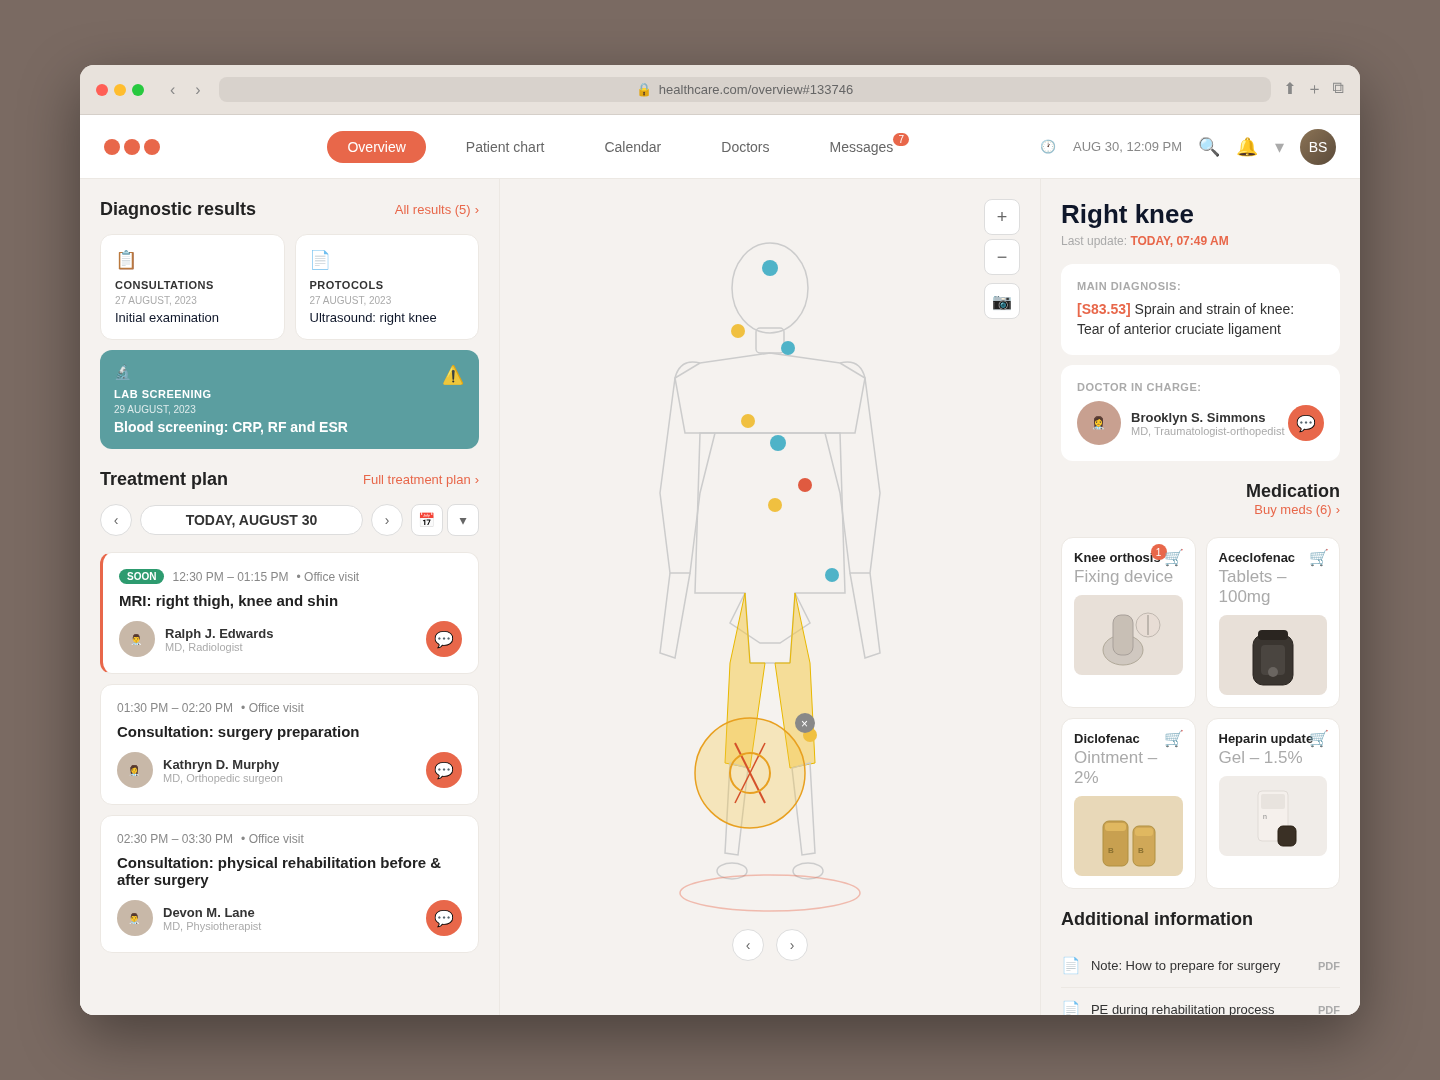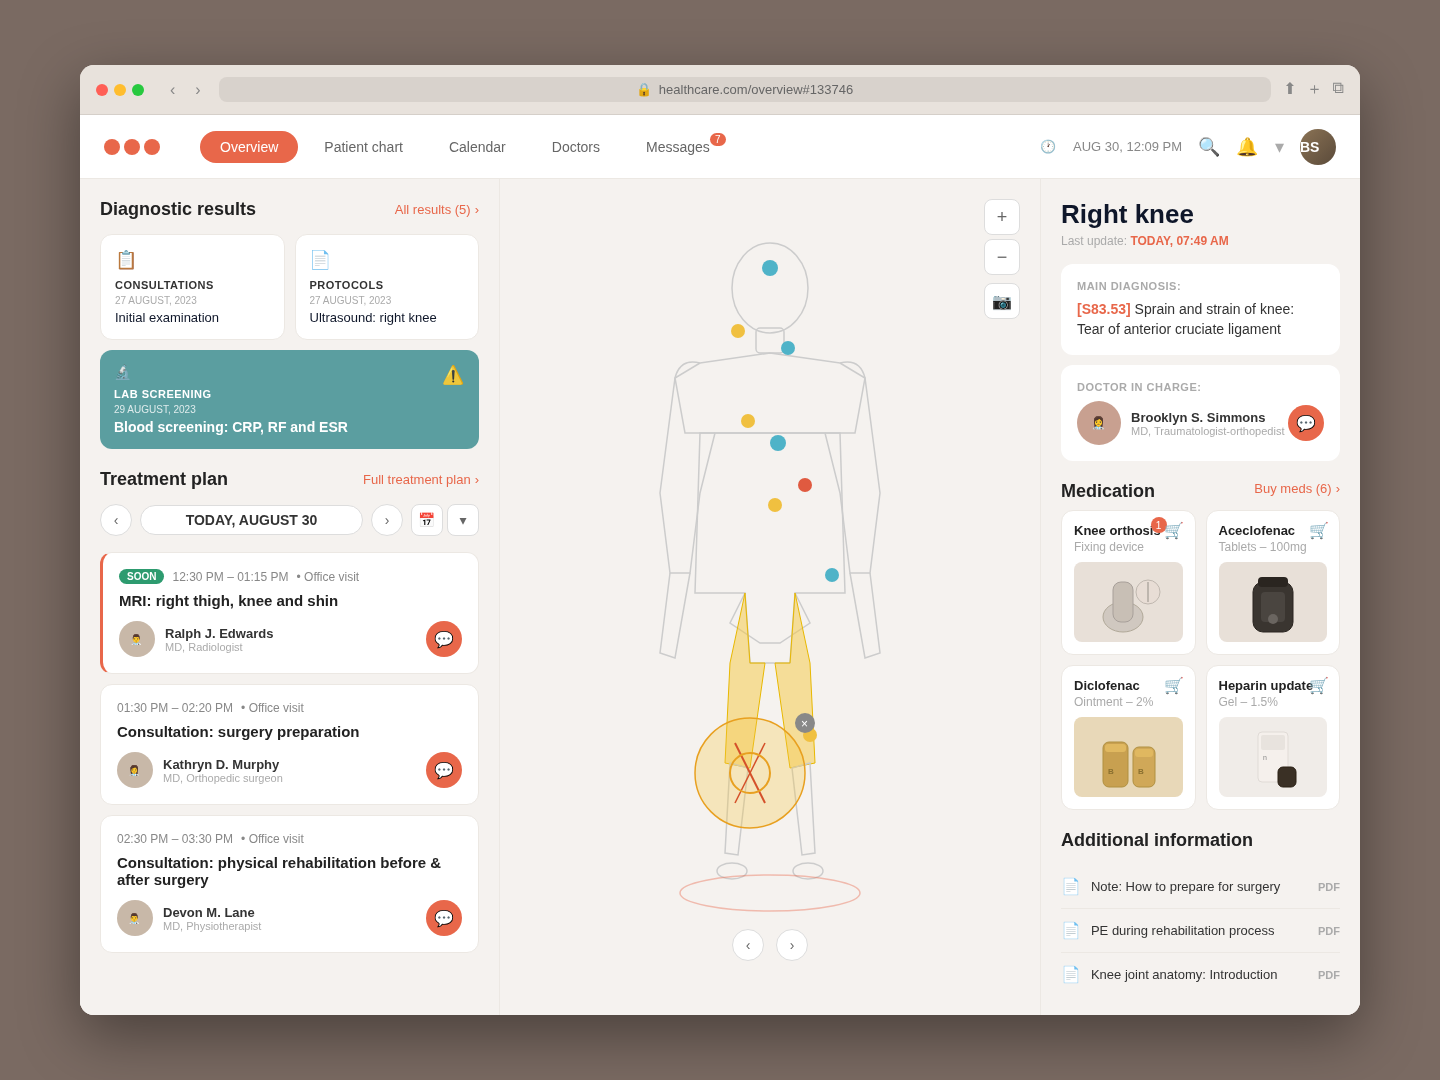--- a/index.html
+++ b/index.html
@@ -60,21 +60,21 @@
       border-bottom: 1px solid #ece8e3;
     }
     .logo {
       display: flex; gap: 4px; margin-right: 40px;
     }
     .logo-circle {
       width: 16px; height: 16px; border-radius: 50%;
       background: #e8674a;
     }
     .nav-tabs {
-      display: flex; gap: 6px; flex: 1; 
+      display: flex; gap: 20px; flex: 1; justify-content: center;
     }
     .nav-tab {
       padding: 8px 20px; border-radius: 20px; font-size: 14px;
       border: none; cursor: pointer; background: transparent;
       color: #666; position: relative;
     }
     .nav-tab.active {
       background: #e8674a; color: #fff;
     }
     .badge {
@@ -84,22 +84,22 @@
       text-align: center;
     }
     .nav-right {
       display: flex; align-items: center; gap: 16px;
       font-size: 13px; color: #888;
     }
     .nav-icon { font-size: 18px; cursor: pointer; color: #aaa; }
     .avatar {
       width: 36px; height: 36px; border-radius: 50%;
       background: linear-gradient(135deg, #8b7355, #5a4a3a);
-      overflow: hidden; display: flex; align-items: center; justify-content: flex-start;
-      color: #fff; font-size: 14px; font-weight: 700;
+      overflow: hidden; display: flex; align-items: center; justify-content: center;
+      color: #fff; font-size: 14px; font-weight: 400;
     }
     .main-content {
       display: flex; flex: 1; overflow: hidden;
     }
     
     .left-panel {
       width: 420px; background: #f5f2ef; padding: 20px;
       overflow-y: auto; flex-shrink: 0;
       border-right: 1px solid #ece8e3;
     }
@@ -280,38 +280,39 @@
       font-size: 14px; color: #333; line-height: 1.4;
     }
     .doctor-section {
       background: #fff; border-radius: 12px; padding: 16px;
       margin-bottom: 20px;
     }
     .doctor-charge-row {
       display: flex; align-items: center; justify-content: space-between;
     }
     .medication-header {
-      display: flex; justify-content: space-between; align-items: flex-start;
-      margin-bottom: 8px;
+      display: flex; justify-content: space-between; align-items: flex-end;
+      margin-bottom: 20px;
+      flex-direction: column;
     }
     .med-title { font-size: 18px; font-weight: 700; color: #222; }
     .buy-meds-link {
       font-size: 13px; color: #e8674a; cursor: pointer;
       display: flex; align-items: center; gap: 4px;
     }
     .med-grid {
       display: grid; grid-template-columns: 1fr 1fr; gap: 10px;
       margin-bottom: 20px;
     }
     .med-card {
       background: #fff; border-radius: 12px; padding: 12px;
       border: 1px solid #ece8e3; position: relative;
     }
     .med-name { font-size: 13px; font-weight: 700; color: #222; margin-bottom: 2px; }
-    .med-type { font-size: 12px; color: #aaa; margin-bottom: 8px; }
+    .med-type { font-size: 17px; color: #aaa; margin-bottom: 8px; }
     .med-img {
       height: 80px; border-radius: 8px; background: #f0ebe6;
       display: flex; align-items: center; justify-content: center;
       font-size: 32px; overflow: hidden;
     }
     .med-cart {
       position: absolute; top: 10px; right: 10px;
       font-size: 16px; color: #e8674a; cursor: pointer;
     }
     .med-badge {

